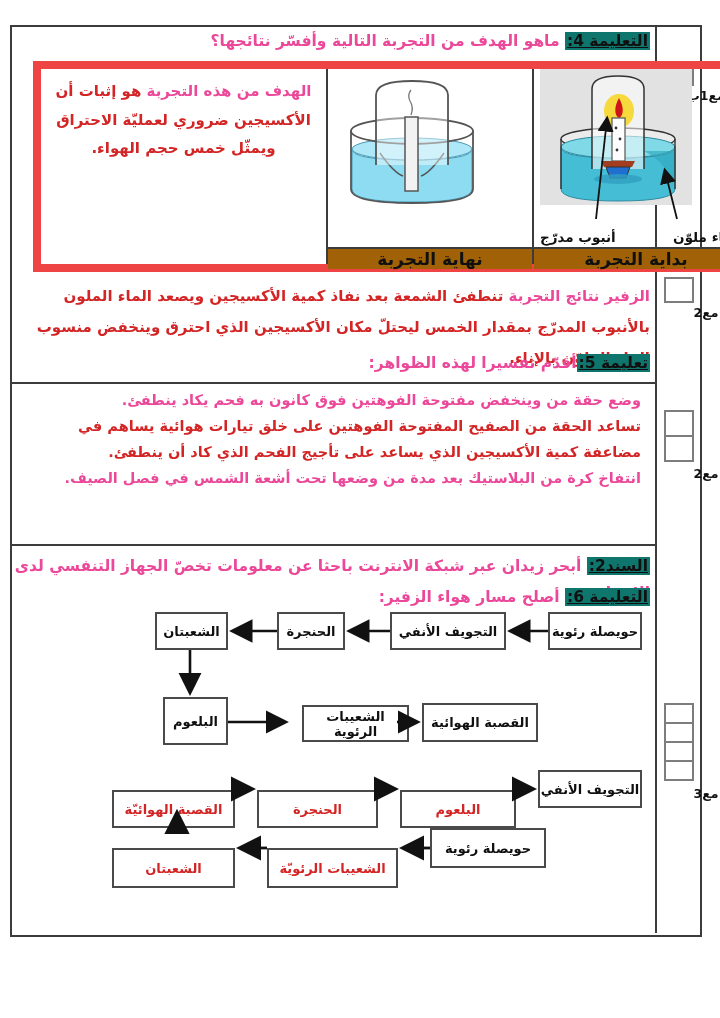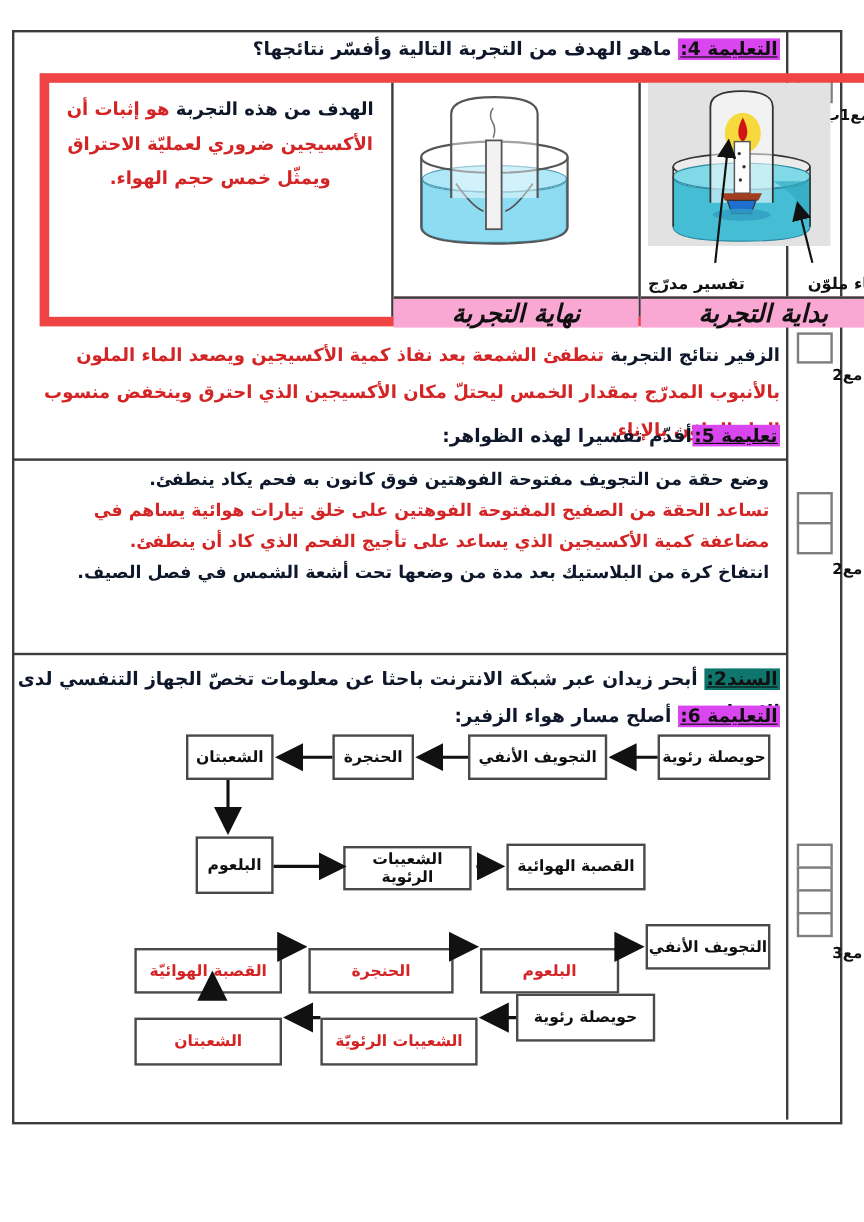--- a/index.html
+++ b/index.html
@@ -2,36 +2,36 @@
 <html lang="ar"><head>
 <meta charset="utf-8">
 <style>
   html,body{margin:0;padding:0;background:#ffffff;}
   .page{position:relative;width:720px;height:1018px;background:#fff;
         font-family:"DejaVu Sans","Liberation Sans",sans-serif;overflow:hidden;}
   .abs{position:absolute;}
   .rtl{direction:rtl;unicode-bidi:embed;}
   .outer-border{left:10px;top:25px;width:688px;height:908px;border:2px solid #3c3c3c;}
   .margin-line{left:655px;top:25px;height:908px;width:0;border-left:2px solid #3c3c3c;}
-  .blk{color:#0f172a;font-weight:bold;}
+  .blk{color:#ec4899;font-weight:bold;}
   .red{color:#d32525;font-weight:bold;}
-  .hl-yellow{background:#d946ef;text-decoration:underline;font-weight:bold;color:#101010;padding:0 2px;}
+  .hl-yellow{background:#0f766e;text-decoration:underline;font-weight:bold;color:#101010;padding:0 2px;}
   .hl-orange{background:#0f766e;text-decoration:underline;font-weight:bold;color:#101010;padding:0 2px;}
   .row-text{font-size:15.5px;line-height:1.75;text-align:right;}
   .checkbox{border:2px solid #7d7d7d;background:#fff;box-sizing:border-box;}
   .mlabel{font-size:12.5px;font-weight:bold;color:#101010;text-align:center;width:46px;padding-left:28px;}
   
   .expbox{left:33px;top:61px;width:713px;height:211px;border:8px solid #ef4444;display:flex;box-sizing:border-box;justify-content:space-between;}
   .exp-answer{width:285px;box-sizing:border-box;padding:8px 10px;font-size:15px;line-height:1.9;text-align:center;}
   .exp-cell{flex:1;display:flex;flex-direction:column;box-sizing:border-box;border-left:none;}
   .exp-cell.bordered{border-left:2px solid #3c3c3c;border-right:2px solid #3c3c3c;}
   .exp-cell.rightmost{border-left:none;}
   .img-area{height:178px;position:relative;}
-  .caption{height:29px;background:#f9a8d4;border-top:2px solid #3c3c3c;display:flex;align-items:center;justify-content:center;
-           font-size:21px;font-weight:bold;color:#101010;font-style:italic;}
+  .caption{height:29px;background:#a16207;border-top:2px solid #3c3c3c;display:flex;align-items:center;justify-content:center;
+           font-size:17px;font-weight:bold;color:#101010;}
   .img-labels{position:absolute;bottom:2px;left:0;right:0;display:flex;justify-content:space-between;
               direction:rtl;padding:0 6px;font-size:13.5px;font-weight:600;color:#101010;}
   
   .phenbox{left:10px;top:382px;width:645px;height:164px;border-top:2px solid #3c3c3c;border-bottom:2px solid #3c3c3c;
            box-sizing:border-box;padding:3px 14px 0 10px;font-size:14.5px;line-height:1.8;}
   .phenbox .pline{text-align:right;}
   .phenbox .aline{}
   
   .fbox{position:absolute;border:2px solid #4a4a4a;background:#fff;display:flex;align-items:center;justify-content:center;
         font-size:13px;font-weight:bold;color:#101010;box-sizing:border-box;text-align:center;}
@@ -131,55 +131,55 @@
 
           <path d="M67,92 L101,92 L98,98 L70,98 Z" fill="#a33d1f"></path>
           <path d="M72,98 L96,98 L92,109 L76,109 Z" fill="#1f6fd0" stroke="#333" stroke-width="1"></path>
           <ellipse cx="84" cy="110" rx="24" ry="5" fill="#2f9fc0" opacity="0.8"></ellipse>
 
           <line x1="62" y1="150" x2="73" y2="50" stroke="#111" stroke-width="1.8" marker-end="url(#ah)"></line>
           <line x1="143" y1="150" x2="131" y2="102" stroke="#111" stroke-width="1.8" marker-end="url(#ah)"></line>
         </svg>
         <div class="img-labels">
           <span>ماء ملوّن</span>
-          <span>تفسير مدرّج</span>
+          <span>أنبوب مدرّج</span>
         </div>
       </div>
       <div class="caption">بداية التجربة</div>
     </div>
   </div>
 
   <div class="abs rtl" style="left:14px;top:281px;width:636px;font-size:15px;line-height:2.05;text-align:right;">
     <span class="blk">الزفير نتائج التجربة </span><span class="red">تنطفئ الشمعة بعد نفاذ كمية الأكسيجين ويصعد الماء الملون بالأنبوب المدرّج بمقدار الخمس ليحتلّ مكان الأكسيجين الذي احترق  وينخفض منسوب الماء الملوّن بالإناء.</span>
   </div>
 
   <div class="abs rtl row-text" style="left:14px;top:350px;width:636px;">
     <span class="hl-yellow">تعليمة 5:</span><span class="blk">أقدّم تفسيرا لهذه الظواهر:</span>
   </div>
 
   <div class="abs rtl phenbox">
-    <div class="pline blk">وضع حقة من التجويف مفتوحة الفوهتين فوق كانون به فحم يكاد ينطفئ.</div>
+    <div class="pline blk">وضع حقة من وينخفض مفتوحة الفوهتين فوق كانون به فحم يكاد ينطفئ.</div>
     <div class="aline red">تساعد الحقة من الصفيح المفتوحة الفوهتين على خلق تيارات هوائية يساهم في مضاعفة كمية الأكسيجين الذي يساعد على تأجيج الفحم الذي كاد أن ينطفئ.</div>
     <div class="pline blk">انتفاخ كرة من البلاستيك بعد مدة من وضعها تحت أشعة الشمس في فصل الصيف.</div>
   </div>
 
   <div class="abs rtl row-text" style="left:14px;top:553px;width:636px;">
     <span class="hl-orange">السند2:</span><span class="blk"> أبحر زيدان عبر شبكة الانترنت باحثا عن معلومات تخصّ الجهاز التنفسي لدى الإنسان.</span>
   </div>
 
   <div class="abs rtl row-text" style="left:14px;top:584px;width:636px;">
     <span class="hl-yellow">التعليمة 6:</span><span class="blk"> أصلح مسار هواء الزفير:</span>
   </div>
 
   <div class="fbox rtl" style="left:548px;top:612px;width:94px;height:38px;">حويصلة رئوية</div>
   <div class="fbox rtl" style="left:390px;top:612px;width:116px;height:38px;">التجويف الأنفي</div>
   <div class="fbox rtl" style="left:277px;top:612px;width:68px;height:38px;">الحنجرة</div>
   <div class="fbox rtl" style="left:155px;top:612px;width:73px;height:38px;">الشعبتان</div>
   <div class="fbox rtl" style="left:163px;top:697px;width:65px;height:48px;">البلعوم</div>
-  <div class="fbox rtl" style="left:286px;top:705px;width:107px;height:37px;">الشعيبات الرئوية</div>
+  <div class="fbox rtl" style="left:302px;top:705px;width:107px;height:37px;">الشعيبات الرئوية</div>
   <div class="fbox rtl" style="left:422px;top:703px;width:116px;height:39px;">القصبة الهوائية</div>
 
   <div class="fbox rtl" style="left:538px;top:770px;width:104px;height:38px;">التجويف الأنفي</div>
   <div class="fbox rtl redtxt" style="left:400px;top:770px;width:116px;height:38px;">البلعوم</div>
   <div class="fbox rtl redtxt" style="left:257px;top:770px;width:121px;height:38px;">الحنجرة</div>
   <div class="fbox rtl redtxt" style="left:112px;top:770px;width:123px;height:38px;">القصبة الهوائيّة</div>
   <div class="fbox rtl" style="left:430px;top:828px;width:116px;height:40px;">حويصلة رئوية</div>
   <div class="fbox rtl redtxt" style="left:267px;top:828px;width:131px;height:40px;">الشعيبات الرئويّة</div>
   <div class="fbox rtl redtxt" style="left:112px;top:828px;width:123px;height:40px;">الشعبتان</div>
 

